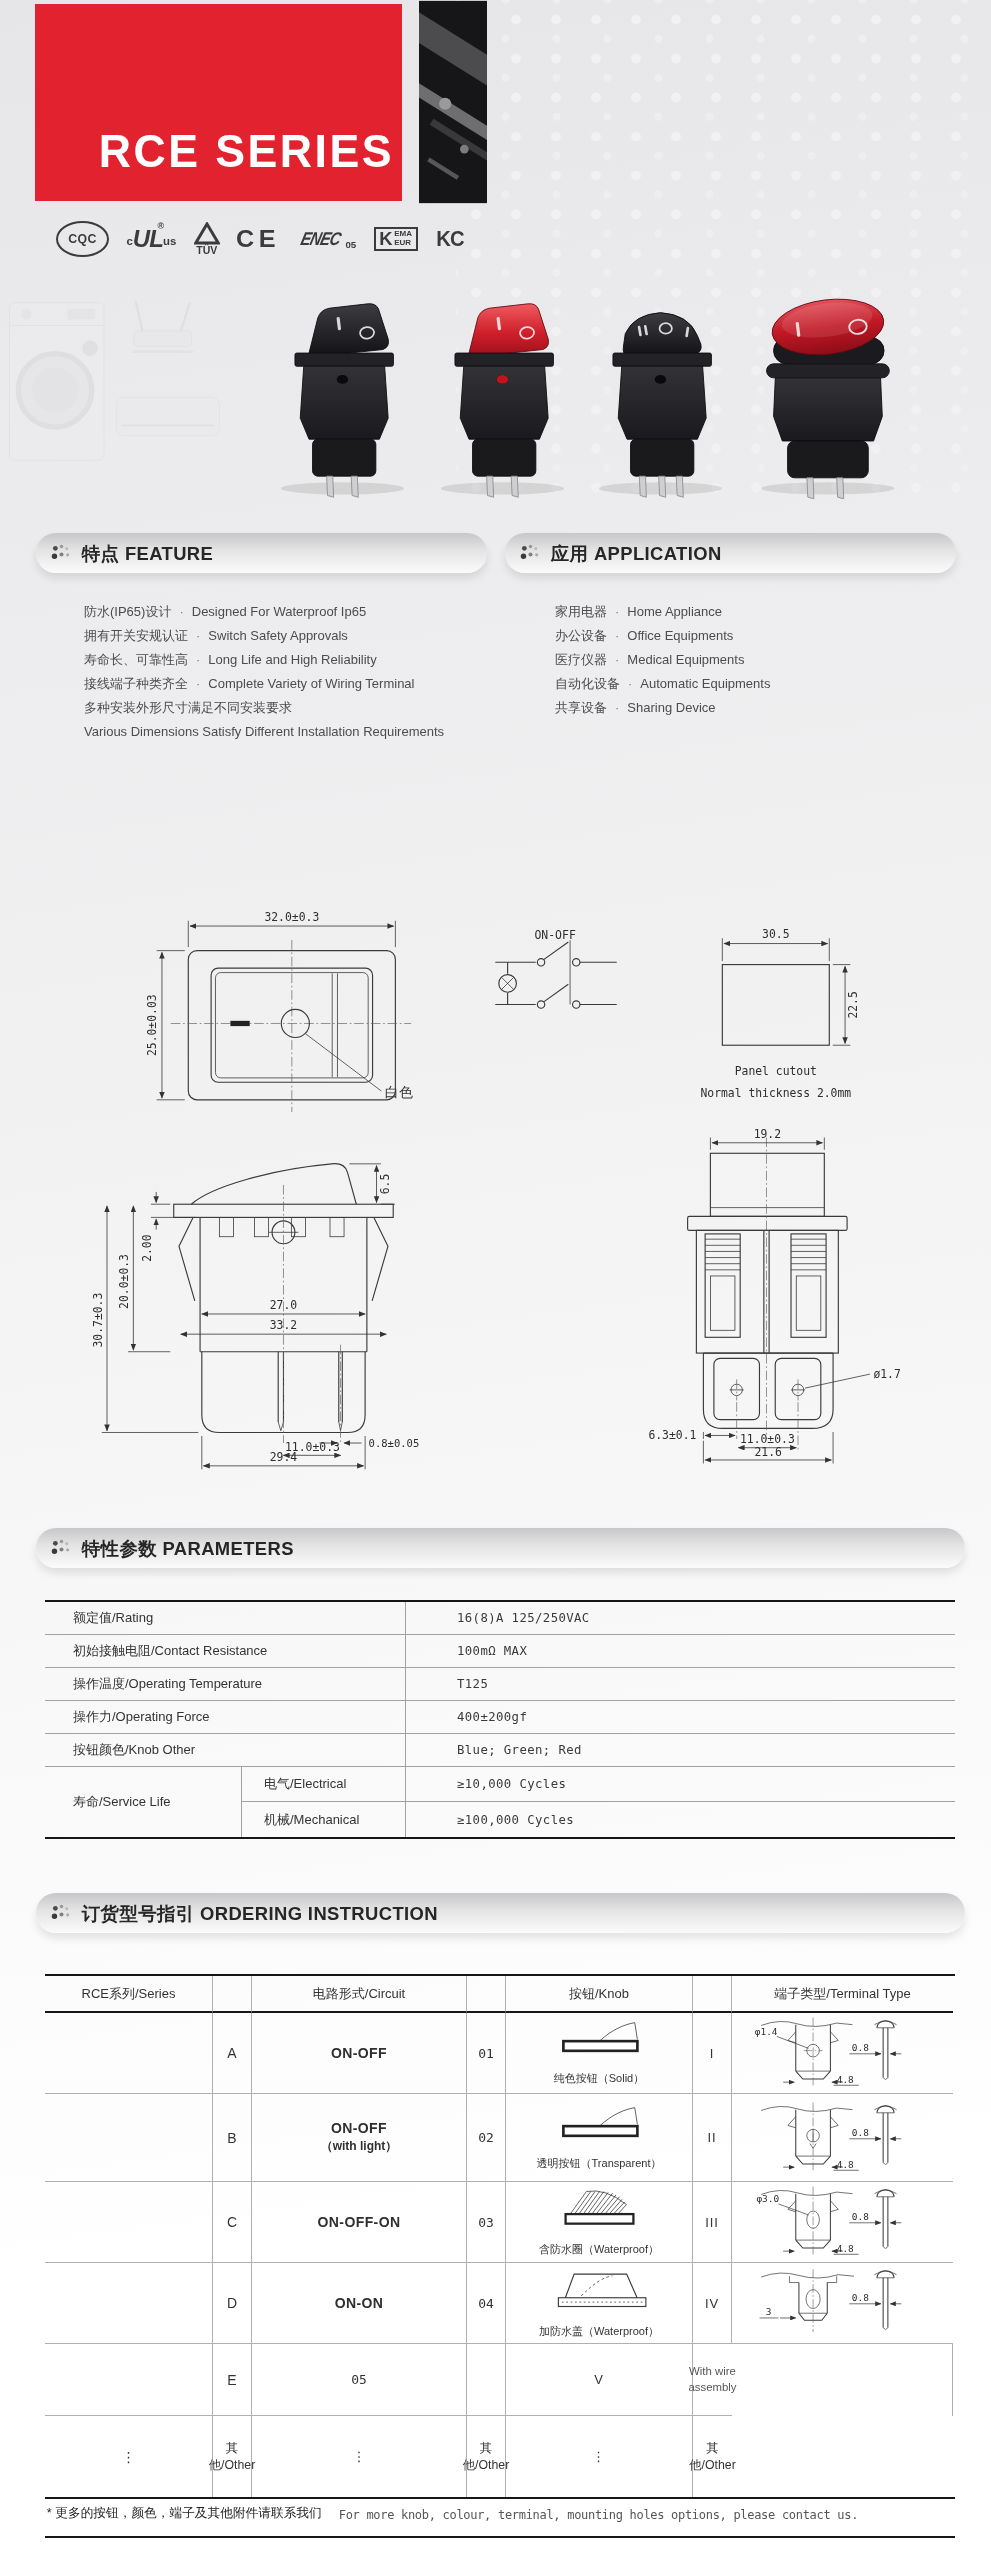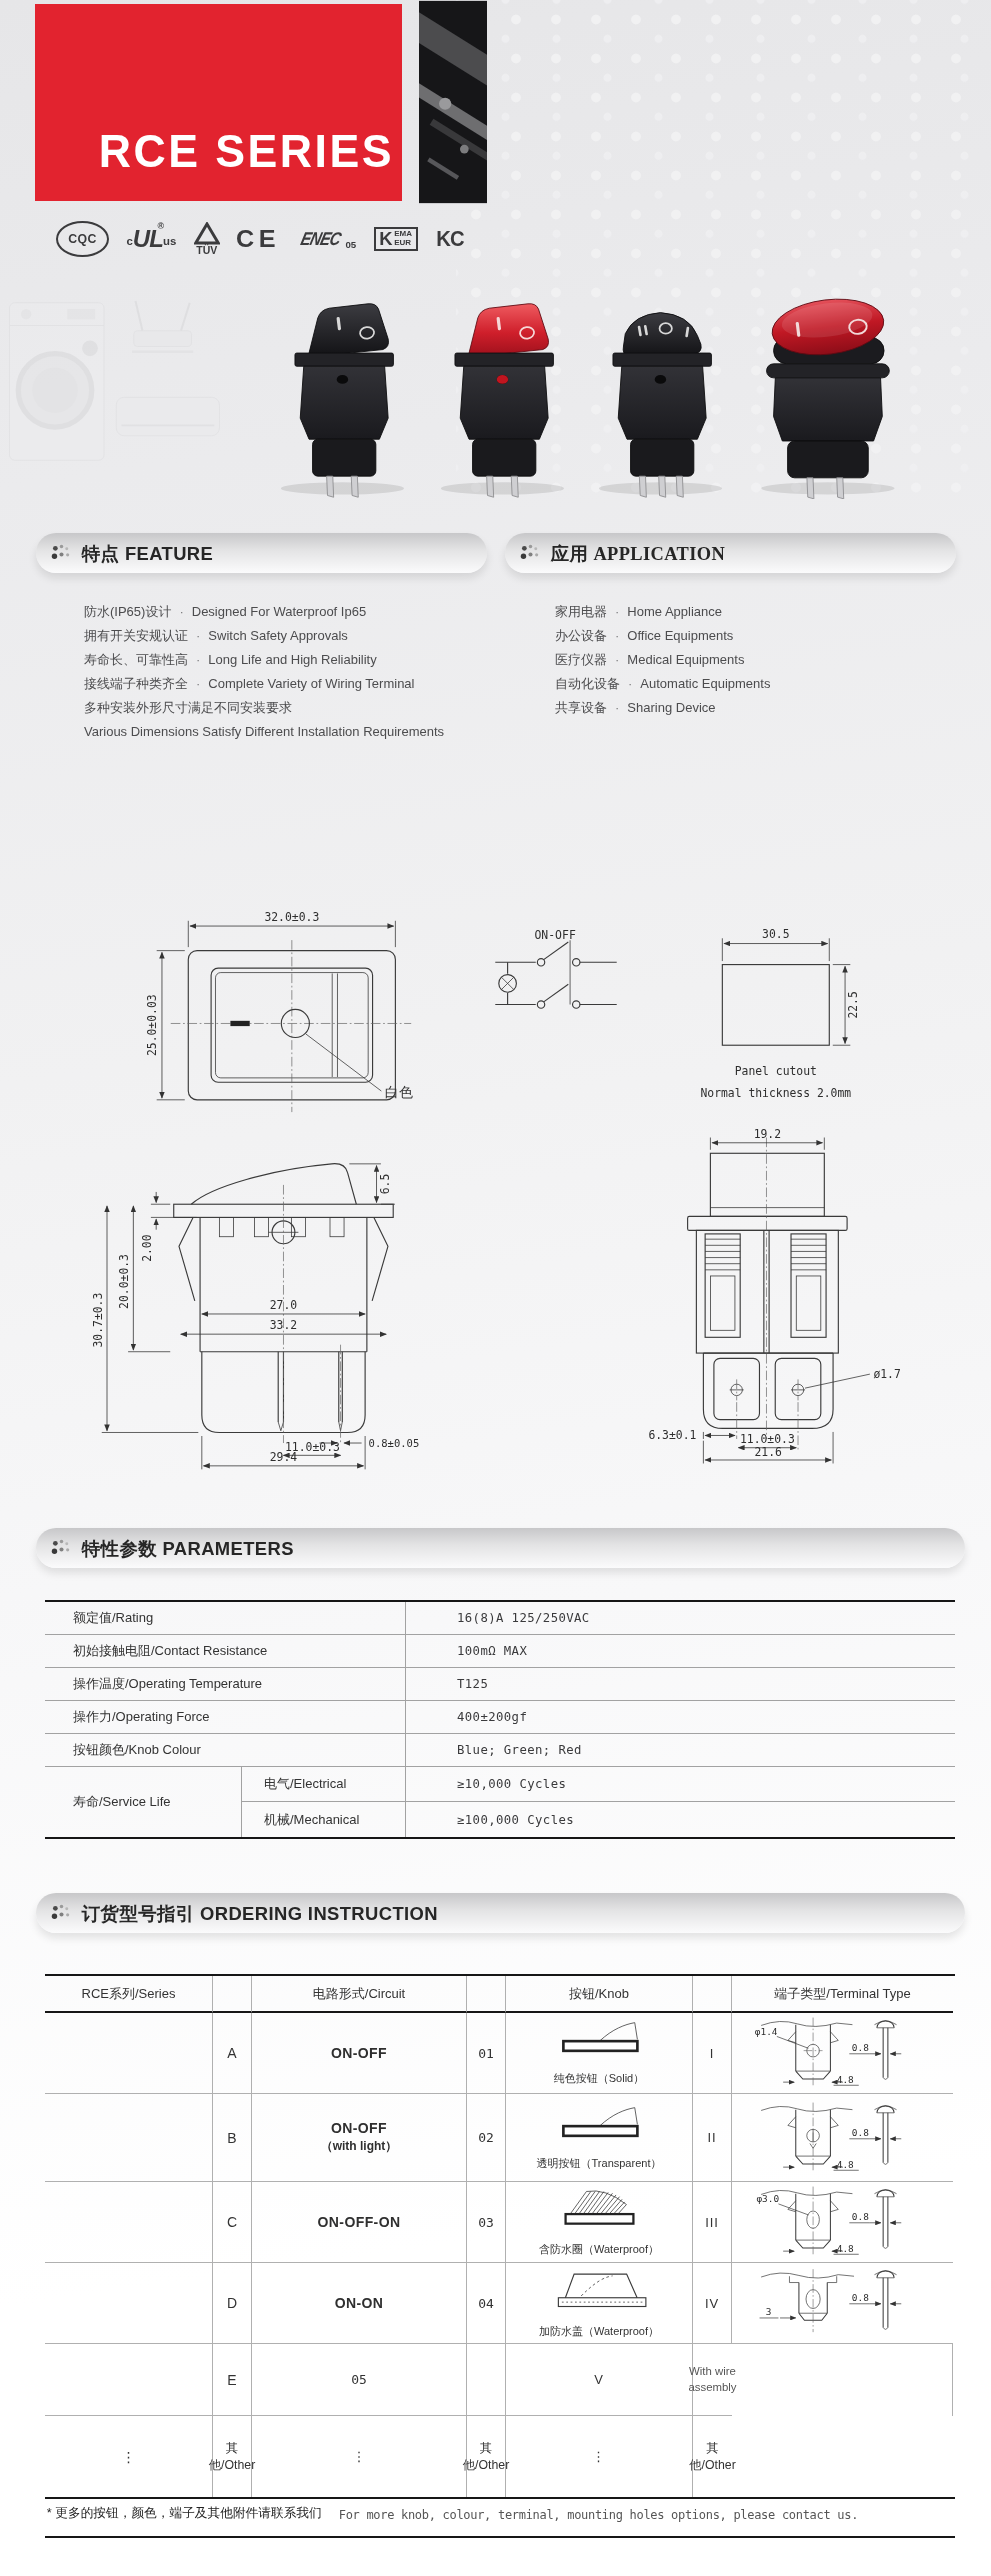--- a/index.html
+++ b/index.html
@@ -294,21 +294,21 @@
         <span>Complete Variety of Wiring Terminal</span>
       </div>
     <div class="fline">
         <span>多种安装外形尺寸满足不同安装要求</span>
       </div>
     <div class="fline">
         <span>Various Dimensions Satisfy Different Installation Requirements</span>
       </div>
   </div>
 
-  <div class="abs bar" style="left:505px;top:533px;width:451px;font-family:Liberation Serif, serif;">
+  <div class="abs bar" style="left:505px;top:533px;width:451px;">
     <svg width="23" height="19.3" viewBox="0 0 26 22">
       <circle cx="6" cy="6" r="2.7" fill="#4a4a4a"></circle>
         <circle cx="13" cy="4" r="2" fill="#9a9a9a"></circle>
       <circle cx="19" cy="6.5" r="1.7" fill="#b8b8b8"></circle>
         <circle cx="5" cy="15" r="3.1" fill="#3a3a3a"></circle>
       <circle cx="13" cy="13" r="2.3" fill="#808080"></circle>
         <circle cx="20" cy="13.5" r="1.8" fill="#ababab"></circle>
     </svg>
     <span class="bart">应用 APPLICATION</span>
   </div>
@@ -517,21 +517,21 @@
 
   <div class="abs ptable" style="left:45px;top:1600px;width:910px;">
     <div class="pl" style="grid-row:1">额定值/Rating</div>
     <div class="pv" style="grid-row:1">16(8)A 125/250VAC</div>
     <div class="pl" style="grid-row:2">初始接触电阻/Contact Resistance</div>
     <div class="pv" style="grid-row:2">100mΩ MAX</div>
     <div class="pl" style="grid-row:3">操作温度/Operating Temperature</div>
     <div class="pv" style="grid-row:3">T125</div>
     <div class="pl" style="grid-row:4">操作力/Operating Force</div>
     <div class="pv" style="grid-row:4">400±200gf</div>
-    <div class="pl" style="grid-row:5">按钮颜色/Knob Colour</div>
+    <div class="pl" style="grid-row:5">按钮颜色/Knob Other</div>
     <div class="pv" style="grid-row:5">Blue; Green; Red</div>
     <div class="psl">寿命/Service Life</div>
     <div class="psub" style="grid-row:6">电气/Electrical</div>
     <div class="pv" style="grid-row:6">≥10,000 Cycles</div>
     <div class="psub nb" style="grid-row:7">机械/Mechanical</div>
     <div class="pv nb" style="grid-row:7">≥100,000 Cycles</div>
   </div>
 
   <div class="abs bar" style="left:36px;top:1893px;width:929px;">
     <svg width="23" height="19.3" viewBox="0 0 26 22">

